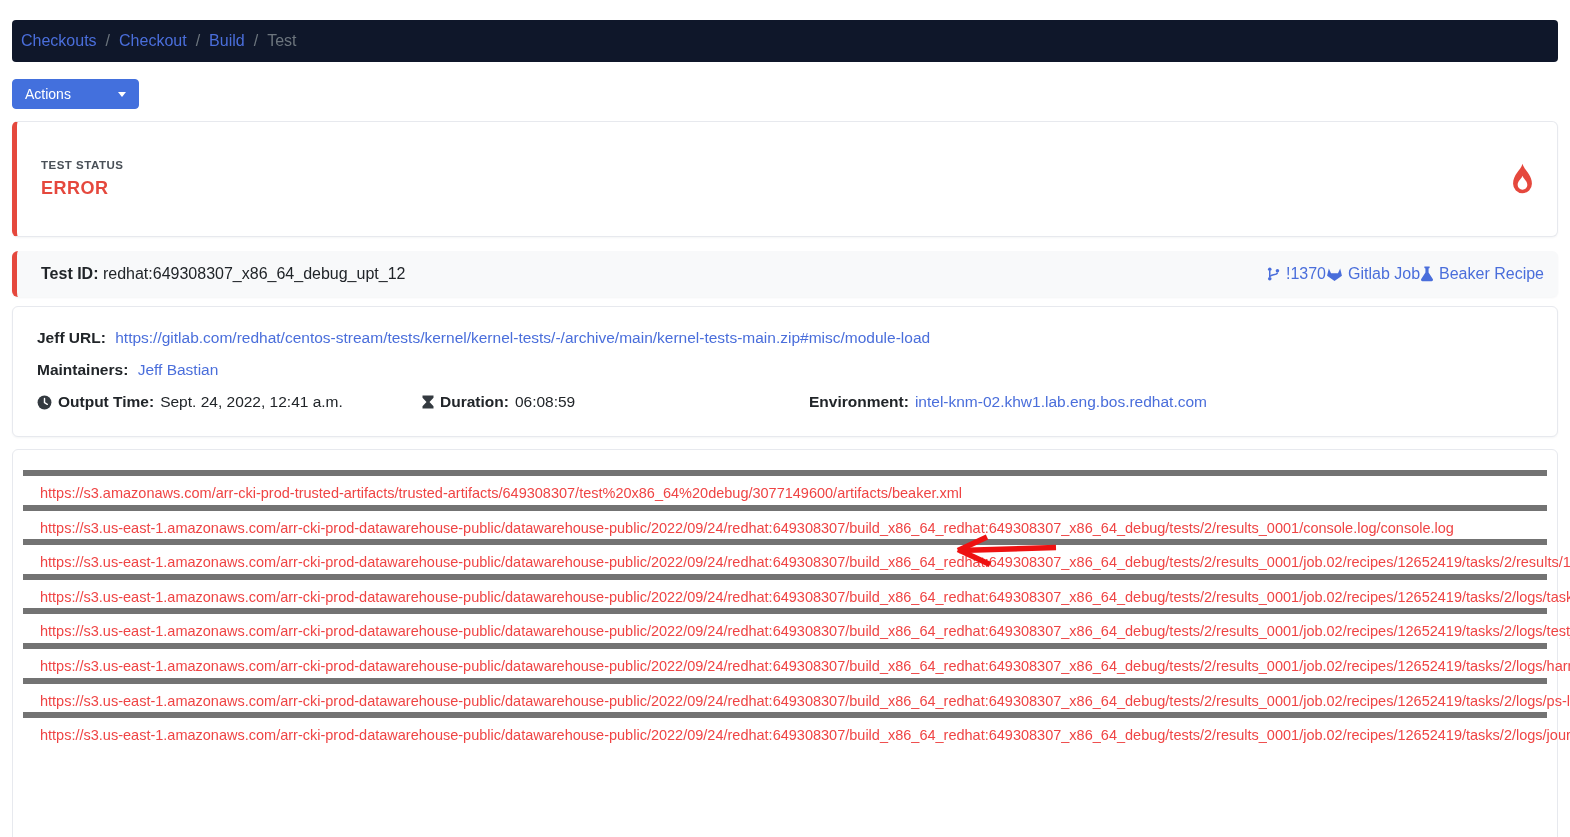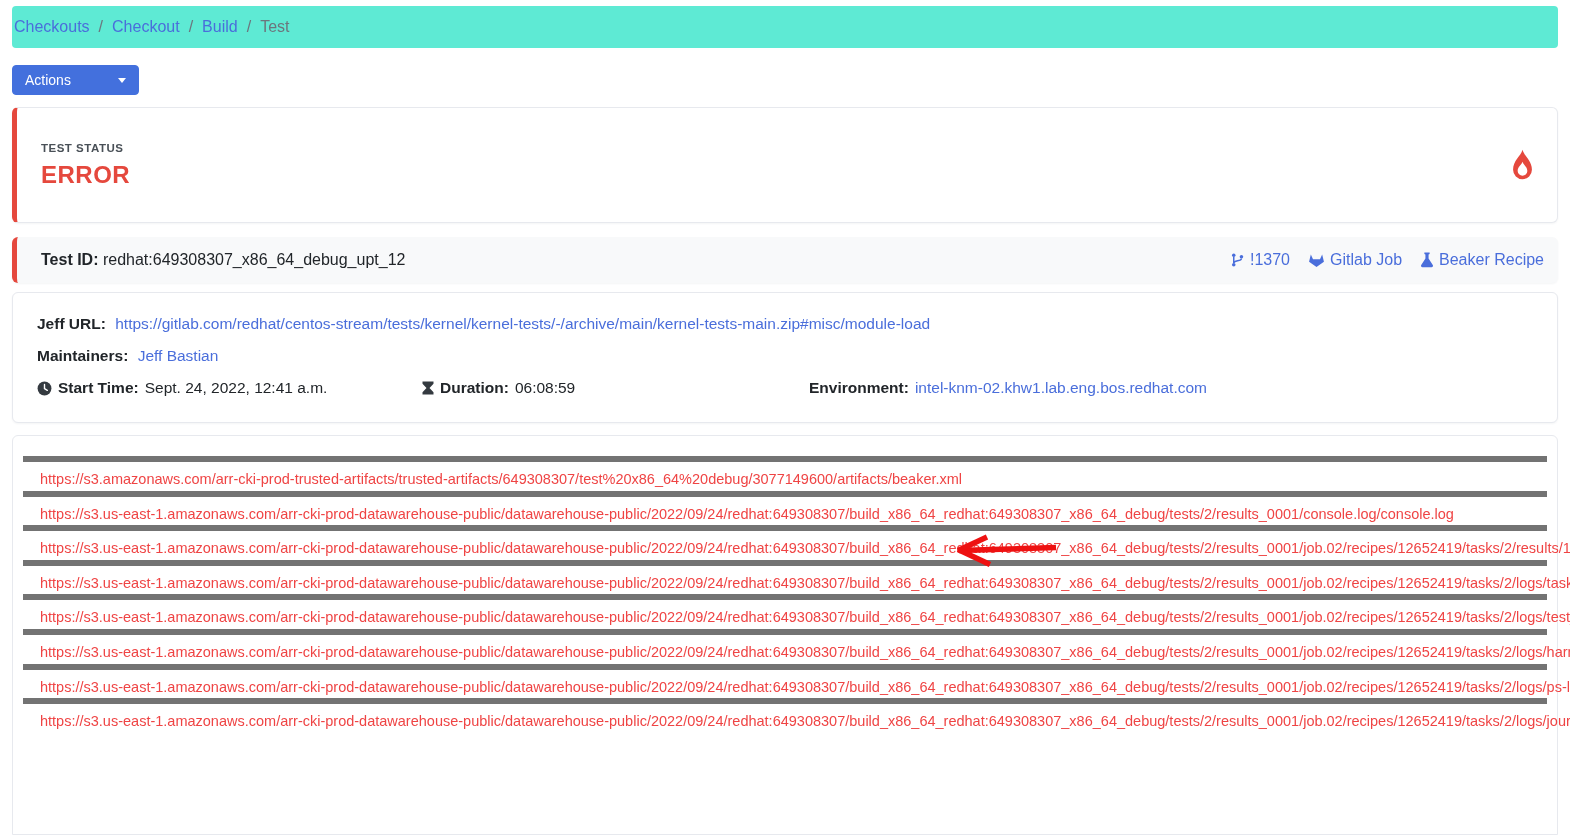--- a/index.html
+++ b/index.html
@@ -9,24 +9,24 @@
     color: #212529;
     background: #fff;
     overflow: hidden;
     position: relative;
   }
   a, .link { color: #4a6edb; text-decoration: none; cursor: pointer; }
   b { font-weight: bold; }
 
   
   .breadcrumb-bar {
-    margin: 6px 12px 0 12px;
-    background: #5eead4;
+    margin: 20px 12px 0 12px;
+    background: #0f172a;
     border-radius: 4px;
-    padding: 12px 2px;
+    padding: 12px 9px;
     font-size: 16px;
     display: flex;
     align-items: center;
   }
   .crumb-sep { color: #6c757d; margin: 0 9px; }
   .crumb-current { color: #6c757d; }
 
   
   .actions-btn {
     display: inline-flex;
@@ -70,41 +70,41 @@
     padding: 0 20px 0 24px;
   }
   .status-label {
     font-size: 11.5px;
     font-weight: bold;
     letter-spacing: .5px;
     color: #495057;
     margin-bottom: 7px;
   }
   .status-value {
-    font-size: 24px;
+    font-size: 18px;
     font-weight: bold;
     color: #e5483d;
     letter-spacing: .5px;
   }
 
   
   .testid-bar {
     margin-top: 14px;
     background: #f8f9fa;
     border: none;
     border-left: 5px solid #e5483d;
     border-radius: 6px;
     height: 46px;
     display: flex;
     align-items: center;
     justify-content: space-between;
     padding: 0 14px 0 24px;
     font-size: 16px;
   }
-  .testid-links { display: flex; align-items: center; gap: 18px; font-size: 16px; }
+  .testid-links { display: flex; align-items: center; gap: 0; font-size: 16px; }
   .testid-links .lnk { display: inline-flex; align-items: center; gap: 5px; }
 
   
   .details-card { margin-top: 9px; padding: 15px 0 20px 0; }
   .detail-row { padding: 0 24px; line-height: 32px; font-size: 15.5px; white-space: nowrap; }
   .detail-row b { margin-right: 5px; }
   .meta-row {
     display: grid;
     grid-template-columns: 385px 387px 1fr;
     padding: 0 24px;
@@ -229,21 +229,21 @@
     <span class="link">Jeff Bastian</span>
   </div>
   <div class="meta-row">
     <div class="meta-item">
       <span class="icon">
         <svg width="15" height="15" viewBox="0 0 16 16">
           <circle cx="8" cy="8" r="7.4" fill="#343a40"></circle>
           <path d="M8 3.6 V8 l3 1.9" stroke="#fff" stroke-width="1.5" fill="none" stroke-linecap="round"></path>
         </svg>
       </span>
-      <b>Start Time:</b>
+      <b>Output Time:</b>
       <span>Sept. 24, 2022, 12:41 a.m.</span>
     </div>
     <div class="meta-item">
       <span class="icon">
         <svg width="12" height="15" viewBox="0 0 12 15">
           <path fill="#343a40" d="M0.5 0.5 h11 v2.2 l-4 4.3 4 4.3 v2.2 h-11 v-2.2 l4-4.3 -4-4.3 Z"></path>
         </svg>
       </span>
       <b>Duration:</b>
       <span>06:08:59</span>

